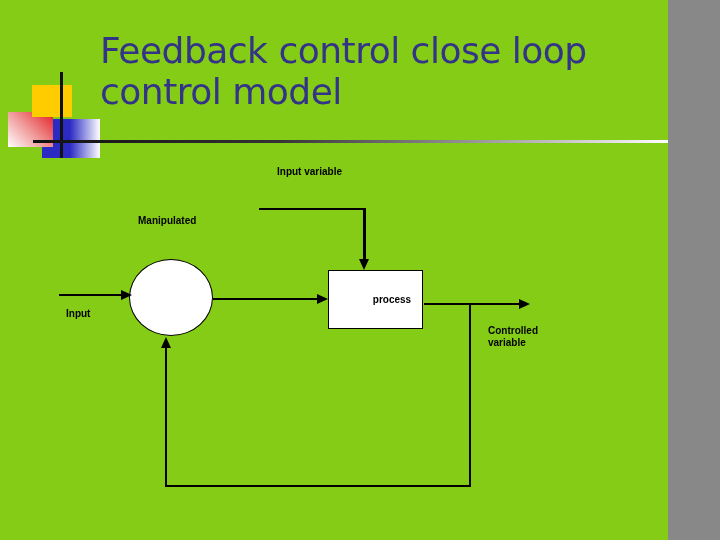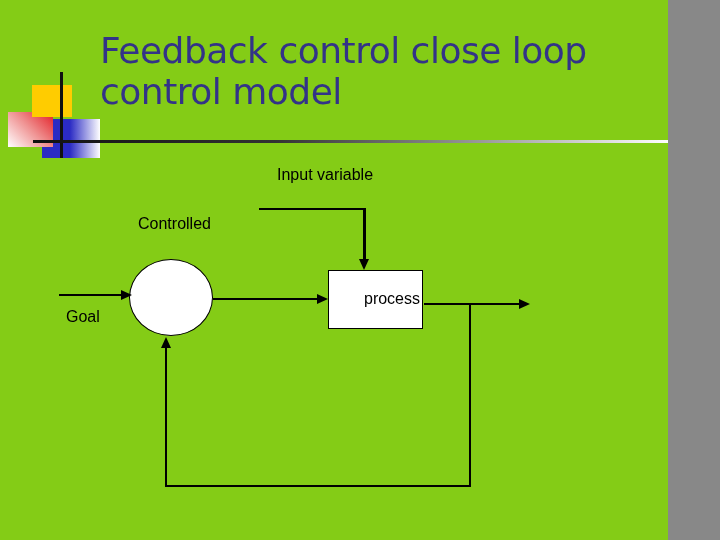--- a/index.html
+++ b/index.html
@@ -36,21 +36,21 @@
   .slide-title{
     position:absolute;left:100px;top:30px;width:560px;
     font-family:"DejaVu Sans","Liberation Sans",sans-serif;
     font-size:36px;line-height:1.14;letter-spacing:-0.5px;
     color:var(--title-color);
     white-space:pre-line;
   }
   
   .lbl{
     position:absolute;
-    font-size:16px;font-weight:normal;color:#000;
+    font-size:10px;font-weight:bold;color:#000;
     line-height:1.18;white-space:pre-line;
   }
   .line{position:absolute;background:#000;}
   .shape{position:absolute;border:1.5px solid #000;background:#fff;box-sizing:border-box;padding-left:33px;}
   .circle{border-radius:50%;}
   .ah{position:absolute;width:0;height:0;}
   .ah-right{border-top:5px solid transparent;border-bottom:5px solid transparent;border-left:11px solid #000;}
   .ah-down{border-left:5px solid transparent;border-right:5px solid transparent;border-top:11px solid #000;}
   .ah-up{border-left:5px solid transparent;border-right:5px solid transparent;border-bottom:11px solid #000;}
   .process-box{
@@ -72,22 +72,24 @@
   <div class="deco deco-blue"></div>
   <div class="deco deco-red"></div>
   <div class="deco deco-yellow"></div>
   <div class="deco deco-vline"></div>
   <div class="deco title-rule"></div>
 
   <div class="slide-title">Feedback control close loop
 control model</div>
 
   <div class="lbl" style="left:277px;top:166px;">Input variable</div>
-  <div class="lbl" style="left:138px;top:215px;">Controlled</div>
-  <div class="lbl" style="left:66px;top:308px;">Goal</div>
+  <div class="lbl" style="left:138px;top:215px;">Manipulated</div>
+  <div class="lbl" style="left:66px;top:308px;">Input</div>
+  <div class="lbl" style="left:488px;top:325px;">Controlled
+variable</div>
 
   <div class="shape circle" style="left:129px;top:259px;width:84px;height:77px;"></div>
 
   <div class="shape process-box">
     <span class="lbl">process</span>
   </div>
 
   <div class="line" style="left:59px;top:294px;width:64px;height:2px;"></div>
   <div class="ah ah-right" style="left:121px;top:290px;"></div>
 

